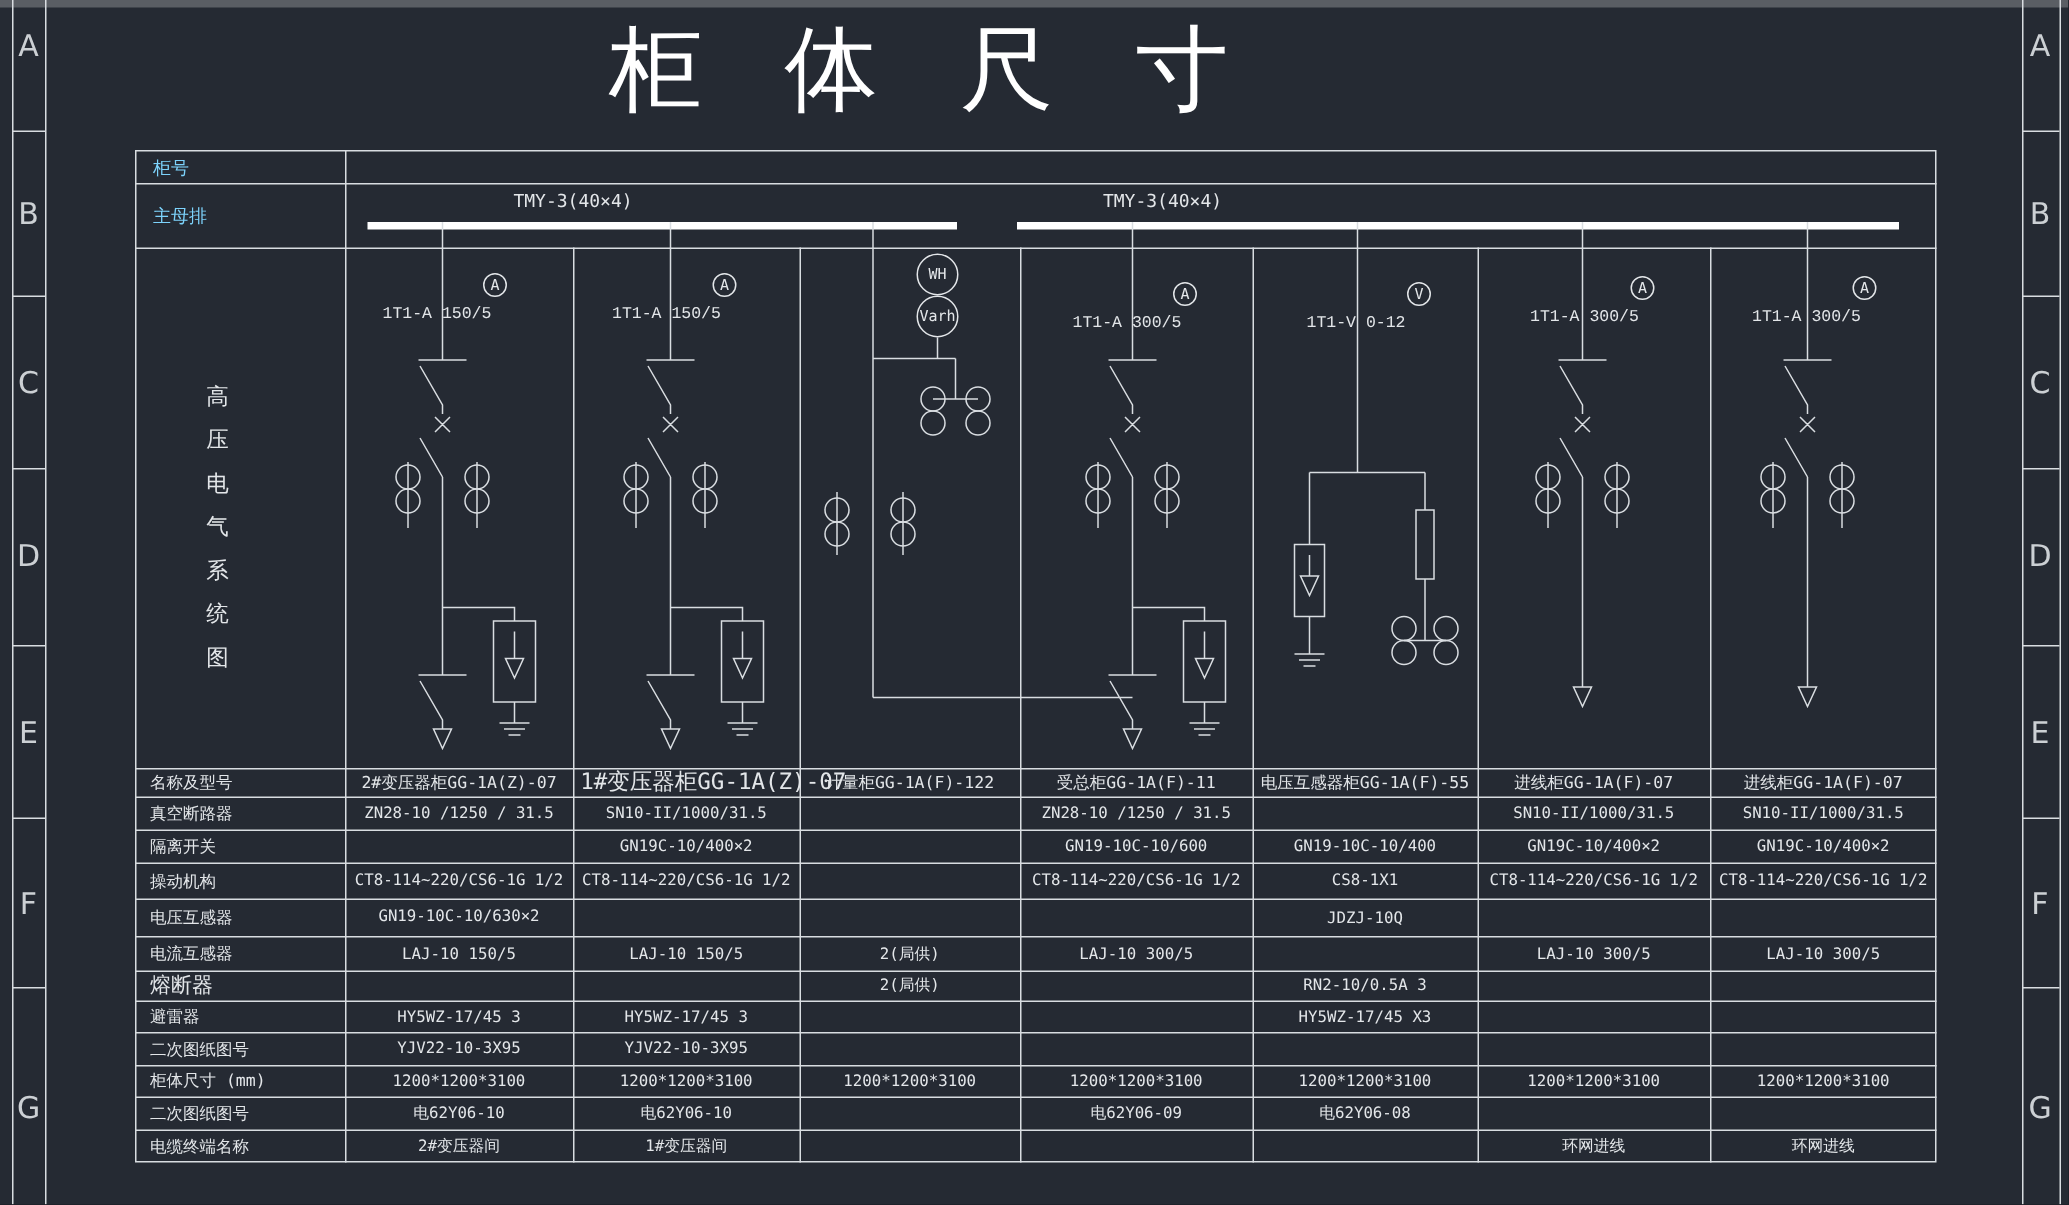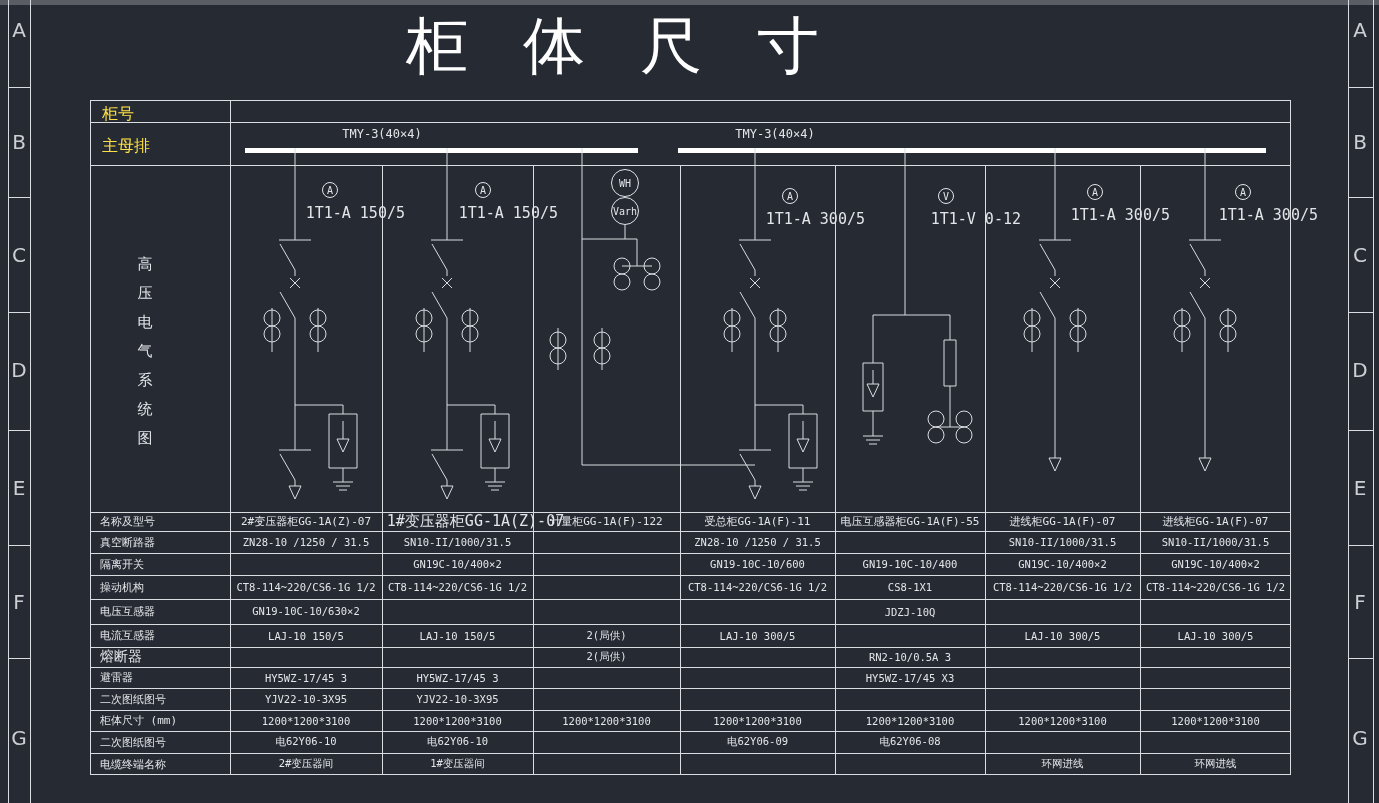--- a/index.html
+++ b/index.html
@@ -6,31 +6,31 @@
   .sheet{position:relative;width:1379px;height:803px;background:#252a33;overflow:hidden;
          font-family:"DejaVu Sans Mono","DejaVu Sans",sans-serif;color:#e3e6e9;}
   .topbar{position:absolute;left:0;top:0;width:1379px;height:5px;background:#5a5e64;}
   .vline,.hline{position:absolute;background:#d9dde1;}
   .vline{width:1px;} .hline{height:1px;}
   .zone-letter{position:absolute;width:28px;height:28px;line-height:28px;text-align:center;
                font-size:20px;color:#ccd0d4;font-family:"DejaVu Sans",sans-serif;}
   .title{position:absolute;left:90px;top:0px;width:1100px;height:90px;line-height:92px;text-align:center;
          font-family:"DejaVu Serif","Liberation Serif",serif;font-size:62px;letter-spacing:55px;color:#ffffff;white-space:nowrap;}
   .frame{position:absolute;left:90px;top:100px;width:1201px;height:675px;border:1px solid #d9dde1;box-sizing:border-box;}
-  .rowlabel{position:absolute;font-size:16px;color:#fde047;white-space:nowrap;}
+  .rowlabel{position:absolute;font-size:12px;color:#7dd3fc;white-space:nowrap;}
   .busbar{position:absolute;top:148px;height:5px;background:#ffffff;}
   .buslabel{position:absolute;top:127px;width:200px;text-align:center;font-size:12px;white-space:nowrap;}
   .diaglabel{position:absolute;left:136px;top:250px;width:18px;font-size:15px;line-height:29px;
              word-break:break-all;text-align:center;color:#e3e6e9;}
   .spec-cell{position:absolute;display:flex;align-items:center;justify-content:center;
              font-size:11px;white-space:nowrap;}
   .spec-cell.lbl{justify-content:flex-start;padding-left:9px;}
   .msym{position:absolute;width:16px;height:16px;border:1px solid #e3e6e9;border-radius:50%;
         font-size:10px;line-height:16px;text-align:center;box-sizing:border-box;}
-  .mlabel{position:absolute;width:150px;height:14px;font-size:15px;text-align:right;white-space:nowrap;}
+  .mlabel{position:absolute;width:150px;height:14px;font-size:11px;text-align:left;white-space:nowrap;font-family:Liberation Mono, monospace;}
   .ecirc{position:absolute;width:28px;height:28px;border:1px solid #e3e6e9;border-radius:50%;
          font-size:10px;line-height:27px;text-align:center;box-sizing:border-box;background:#252a33;}
   svg{position:absolute;left:0;top:0;}
 </style>
 </head>
 <body>
 
 <div class="sheet">
   <div class="topbar"></div>
 

